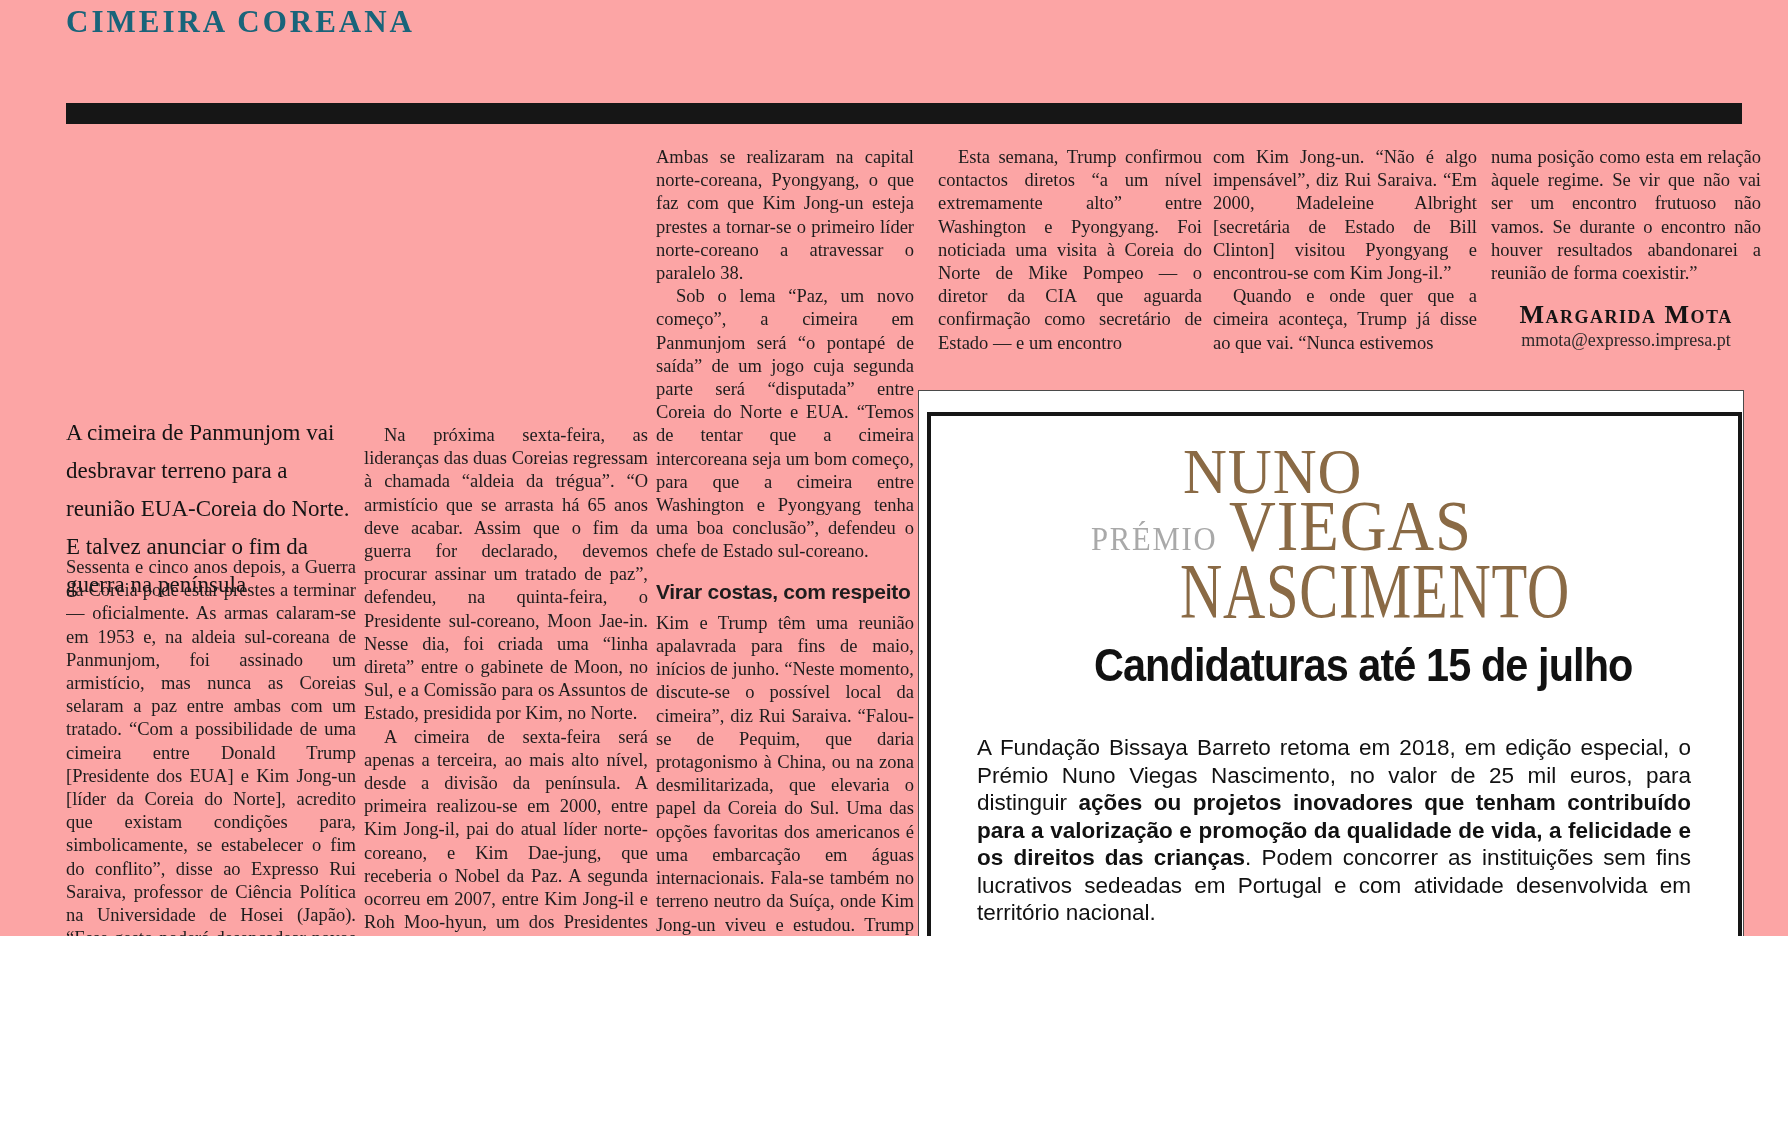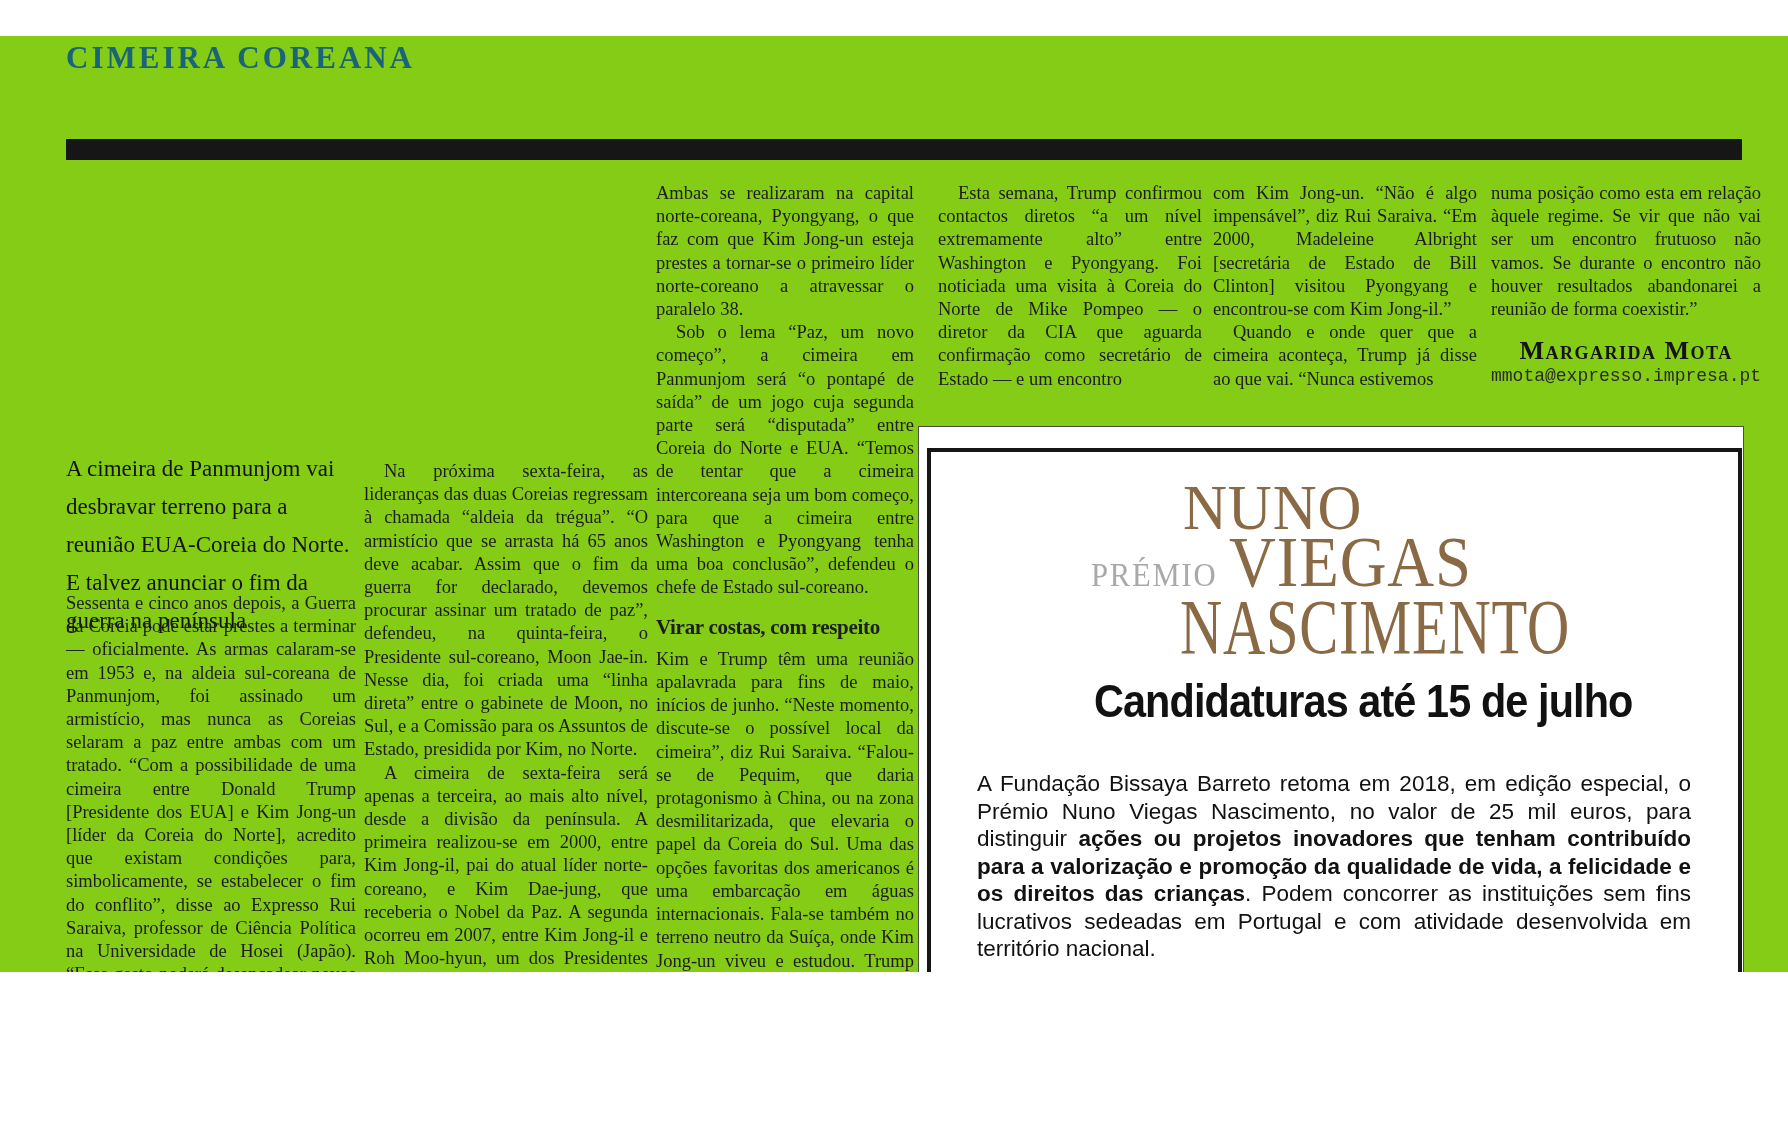--- a/index.html
+++ b/index.html
@@ -1,18 +1,18 @@
 <!DOCTYPE html>
 <html lang="pt"><head>
 <meta charset="utf-8">
 <style>
   html,body { margin:0; padding:0; background:#ffffff; }
   .page {
-    position:relative; width:1788px; height:936px; background:#84cc16;
-    font-family:"Liberation Serif", serif; color:#1d1d1d; overflow:hidden;margin-top:36px;
+    position:relative; width:1788px; height:936px; background:#fca5a5;
+    font-family:"Liberation Serif", serif; color:#1d1d1d; overflow:hidden;
   }
   .kicker {
     position:absolute; left:66px; top:4px;
     font-size:31px; font-weight:bold; letter-spacing:3px; color:#19647a;
   }
   .top-rule {
     position:absolute; left:66px; top:103px; width:1676px; height:21px; background:#161616;
   }
   .headline {
     position:absolute; left:64px; top:132px; width:500px;
@@ -27,30 +27,30 @@
   }
   .bodycol p { margin:0; }
   .bodycol p.indent { text-indent:20px; }
   .col1 { left:66px;  top:556px; width:290px; height:575px; }
   .col2 { left:364px; top:424px; width:284px; height:706px; }
   .col3 { left:656px; top:146px; width:258px; height:980px; }
   .col4 { left:938px; top:146px; width:264px; height:238px; }
   .col5 { left:1213px; top:146px; width:264px; height:238px; }
   .col6 { left:1491px; top:146px; width:270px; height:244px; }
   .subhead {
-    font-family:Liberation Serif, serif; font-weight:bold; font-size:21px;
+    font-family:Liberation Sans, sans-serif; font-weight:bold; font-size:21px;
     letter-spacing:-0.3px; text-align:left; margin:16px 0 9px 0 !important;
   }
   .byline {
     position:absolute; left:1491px; top:300px; width:270px; text-align:center;
     font-weight:bold; font-variant:small-caps; font-size:26px; letter-spacing:1.5px; color:#141414;
   }
   .email {
-    position:absolute; left:1491px; top:330px; width:270px; text-align:right;
-    font-size:18px; color:#2a2a2a;font-family:Liberation Mono, monospace;
+    position:absolute; left:1491px; top:330px; width:270px; text-align:center;
+    font-size:18px; color:#2a2a2a;
   }
   
   .ad-outer {
     position:absolute; left:918px; top:390px; width:824px; height:668px;
     border:1px solid #4a4a4a; background:#ffffff;
   }
   .ad-inner {
     position:absolute; left:927px; top:412px; width:807px; height:641px;
     border:4px solid #161616; background:#ffffff;
   }

